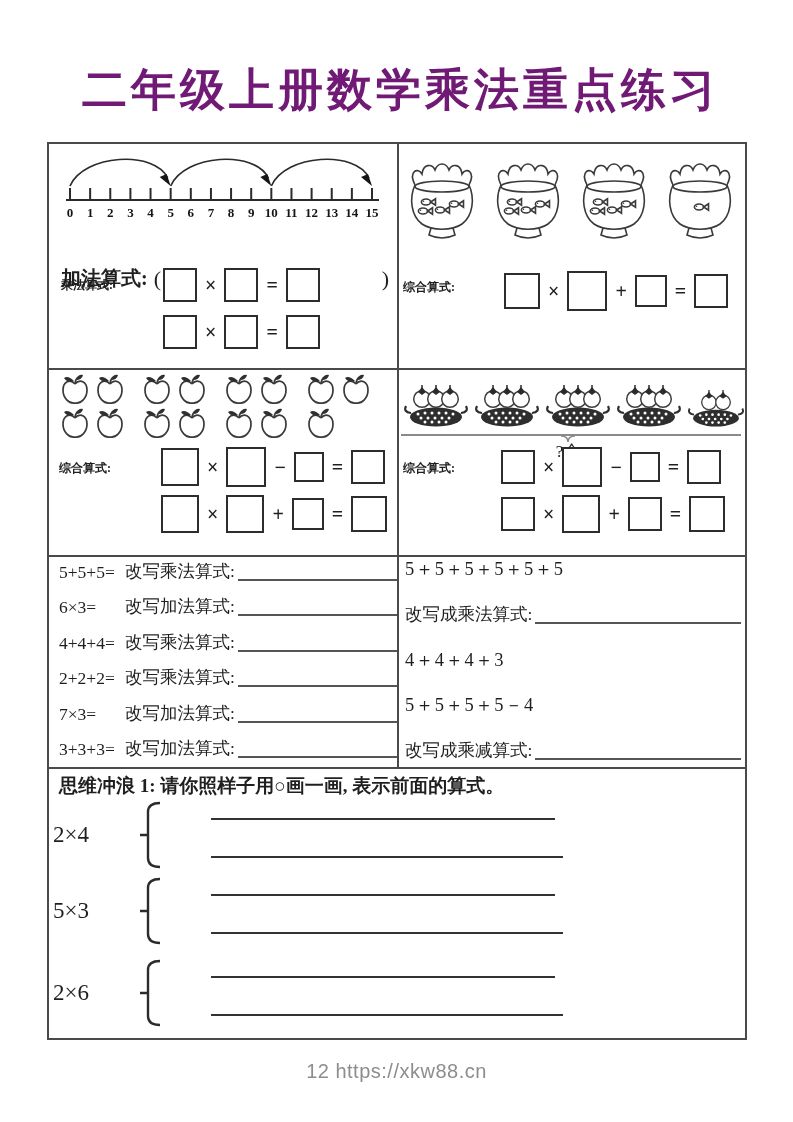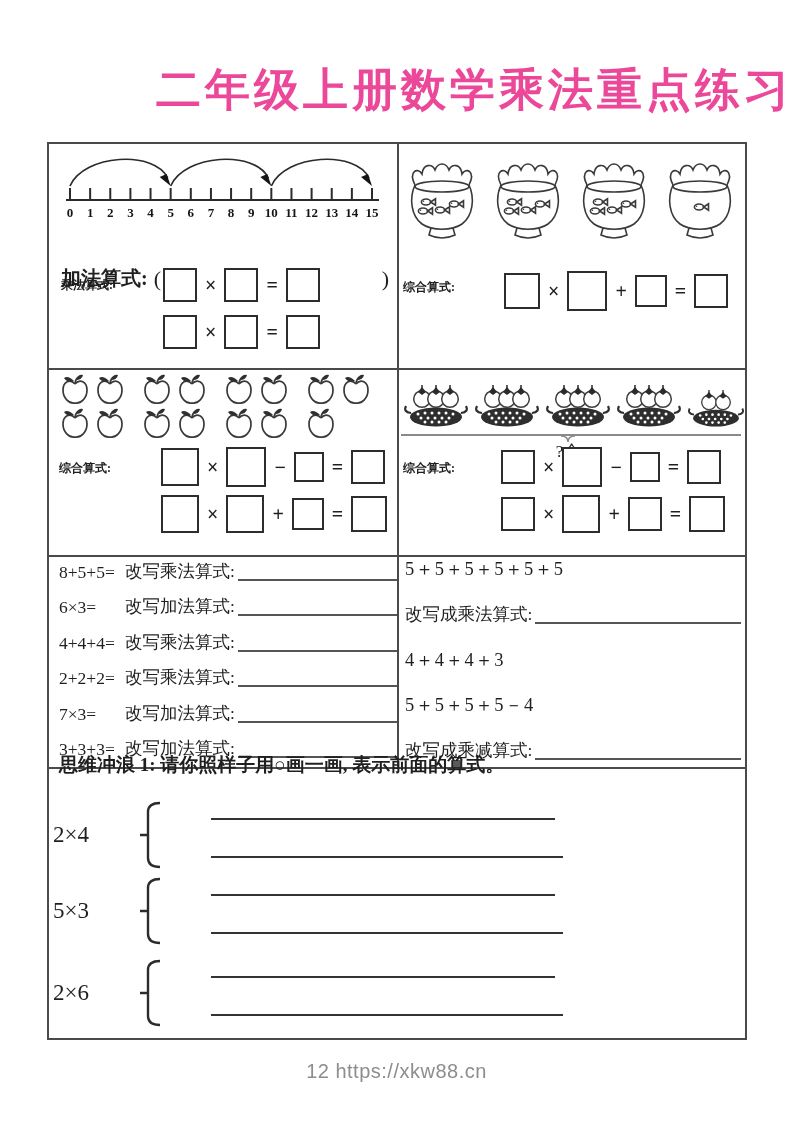--- a/index.html
+++ b/index.html
@@ -1,20 +1,20 @@
 <!DOCTYPE html>
 <html><head>
 <meta charset="utf-8">
 <style>
   html,body{margin:0;padding:0;}
   body{width:793px;height:1122px;background:#ffffff;font-family:"Liberation Serif",serif;color:#1f1f1f;}
   .page{position:relative;width:793px;height:1122px;background:#fff;overflow:hidden;}
 
-  .title{position:absolute;left:8px;right:0;top:60px;margin:0;text-align:right;
-    font-family:"DejaVu Serif",serif;font-size:45px;font-weight:900;letter-spacing:4px;color:#ec4899;}
+  .title{position:absolute;left:8px;right:0;top:60px;margin:0;text-align:center;
+    font-family:"DejaVu Serif",serif;font-size:45px;font-weight:900;letter-spacing:4px;color:#701a75;}
 
   .sheet{position:absolute;left:47px;top:142px;width:700px;height:898px;
     border:2px solid #4a4a4a;box-sizing:border-box;}
   .vline{position:absolute;left:348px;top:0;height:623px;width:0;border-left:2px solid #4a4a4a;}
   .hline{position:absolute;left:0;right:0;height:0;border-top:2px solid #4a4a4a;}
   .h1{top:224px}.h2{top:411px}.h3{top:623px}
 
   
   .numberline{position:absolute;left:12px;top:6px;width:322px;height:74px;}
   .numberline line,.numberline path{stroke:#2b2b2b;fill:none;}
@@ -74,21 +74,21 @@
   
   #ex-left{position:absolute;left:10px;top:415px;width:338px;height:201px;display:flex;flex-direction:column;justify-content:space-between;}
   #ex-right{position:absolute;left:356px;top:412px;width:336px;height:206px;display:flex;flex-direction:column;justify-content:space-between;text-align:center;}
   .ex-row{display:flex;align-items:flex-end;font-size:17.5px;}
   .ex-expr{width:66px;white-space:nowrap;}
   .ex-label{white-space:nowrap;margin-right:3px;}
   .ex-line{flex:1;border-bottom:2px solid #555;margin-bottom:2px;min-width:40px;}
   .ex-expr-r{font-size:18.5px;letter-spacing:1px;white-space:nowrap;}
 
   
-  .think-header{position:absolute;left:10px;top:608px;font-size:19px;font-weight:700;}
+  .think-header{position:absolute;left:10px;top:629px;font-size:19px;font-weight:700;}
   .think-item{position:absolute;left:4px;width:450px;height:72px;display:flex;align-items:center;gap:39px;}
   .think-item.i0{top:655px}.think-item.i1{top:731px}.think-item.i2{top:813px}
   .think-label{width:58px;font-size:23px;white-space:nowrap;}
   .bracket{width:26px;height:70px;flex:none;}
   .bracket path{stroke:#2c2c2c;stroke-width:2.4px;fill:none;}
   .think-lines{position:relative;width:360px;height:70px;}
   .tline{position:absolute;height:0;border-top:2px solid #333;}
   .tline1{left:6px;top:18px;width:344px;}
   .tline2{left:6px;top:56px;width:352px;}
 
@@ -557,21 +557,21 @@
         <span class="op">×</span>
         <span class="abox" style="width: 38px; height: 38px;"></span>
         <span class="op">+</span>
         <span class="abox" style="width: 34px; height: 34px;"></span>
         <span class="op">=</span>
         <span class="abox" style="width: 36px; height: 36px;"></span>
       </div>
 
     <div id="ex-left">
         <div class="ex-row">
-          <span class="ex-expr">8+5+5=</span>
+          <span class="ex-expr">5+5+5=</span>
           <span class="ex-label">改写乘法算式:</span>
           <div class="ex-line"></div>
         </div>
         <div class="ex-row">
           <span class="ex-expr">6×3=</span>
           <span class="ex-label">改写加法算式:</span>
           <div class="ex-line"></div>
         </div>
         <div class="ex-row">
           <span class="ex-expr">4+4+4=</span>

